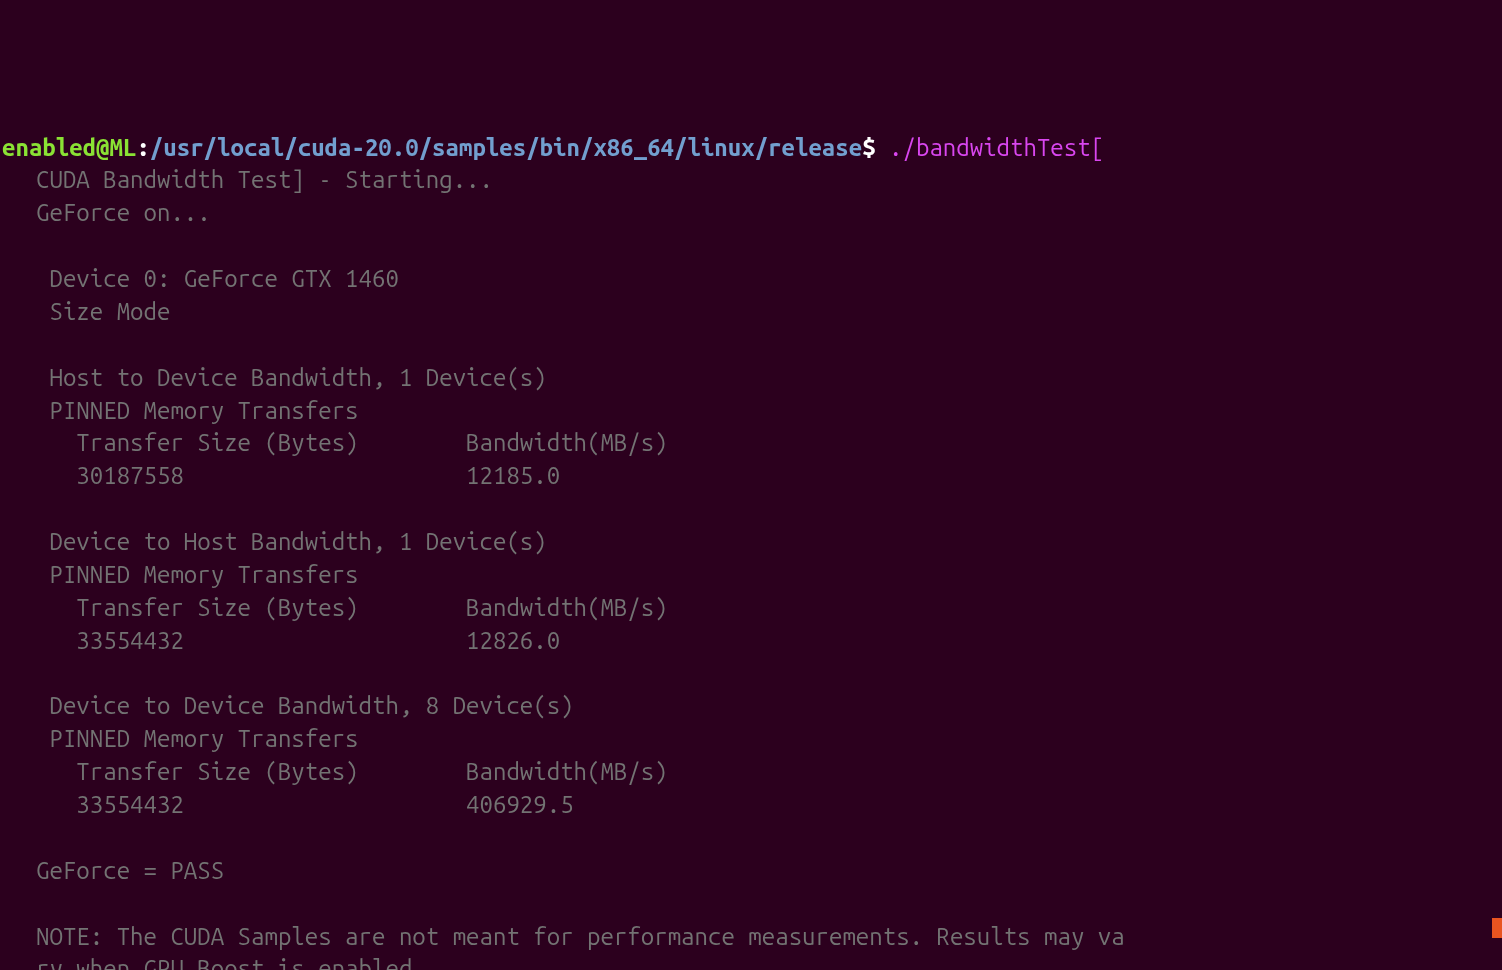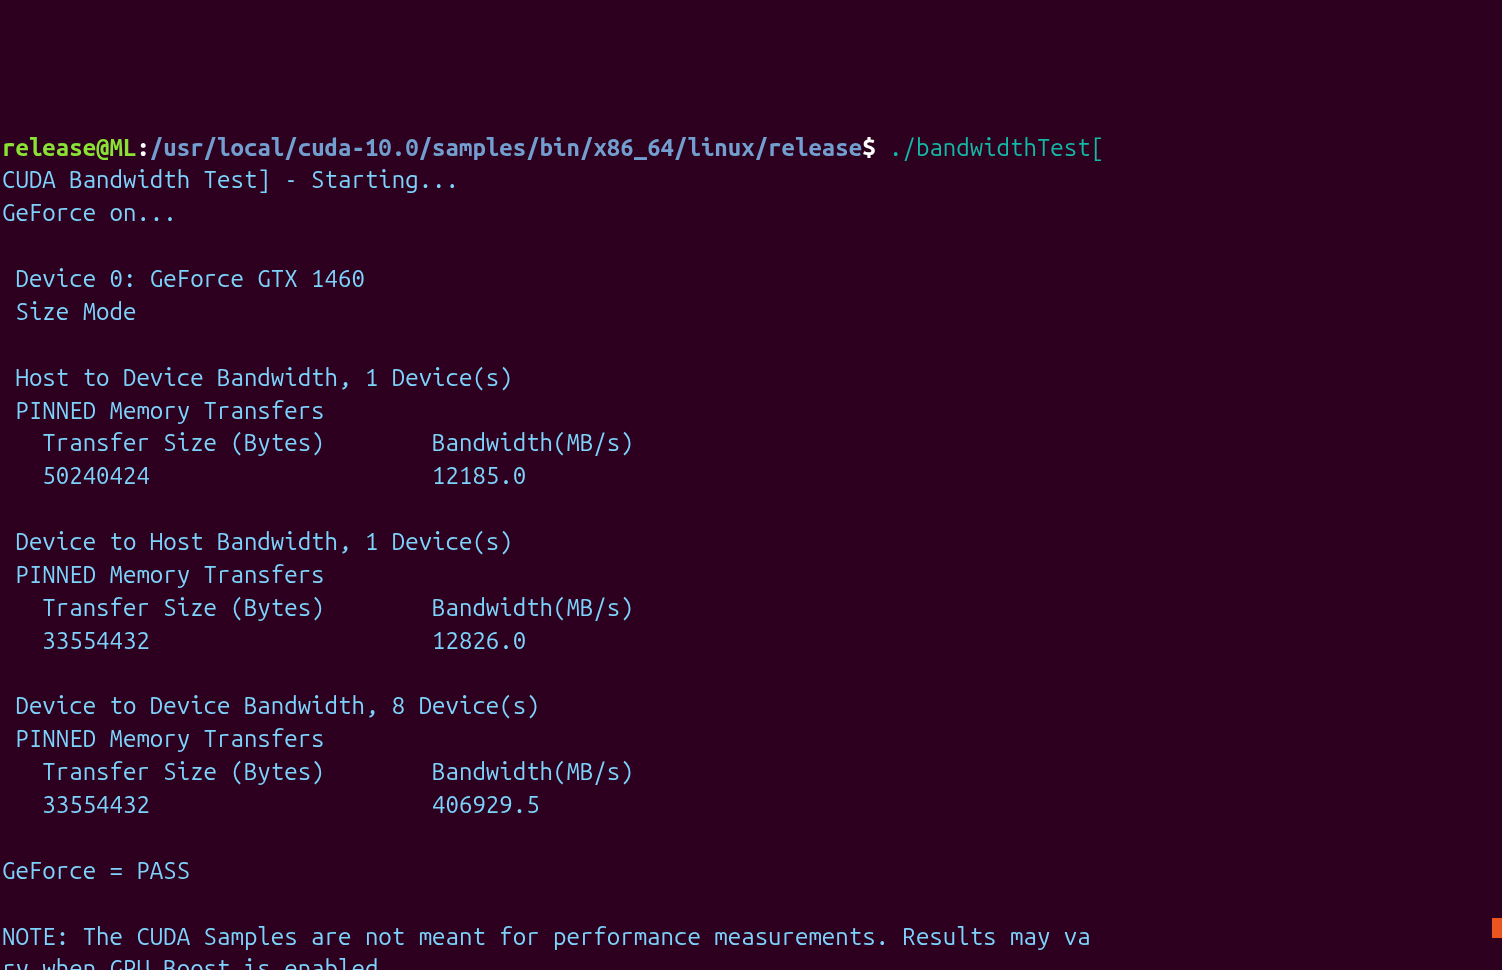--- a/index.html
+++ b/index.html
@@ -33,50 +33,51 @@
     }
     .path {
       color: #729fcf;
       font-weight: bold;
     }
     .dollar {
       color: #ffffff;
       font-weight: bold;
     }
     .command {
-      color: #14b8a6;
+      color: #d946ef;
     }
     .output {
-      color: #7dd3fc;
+      color: #737373;
+      margin-left: 34px;
     }
     .scrollbar-indicator {
       position: absolute;
       right: 0;
       bottom: 32px;
       width: 10px;
       height: 20px;
       background-color: #e95420;
     }
   </style>
 </head>
 <body>
 
 
 
-<div class="terminal"><span class="user-host">release@ML</span><span class="colon">:</span><span class="path">/usr/local/cuda-10.0/samples/bin/x86_64/linux/release</span><span class="dollar">$</span><span class="command"> ./bandwidthTest[</span>
+<div class="terminal"><span class="user-host">enabled@ML</span><span class="colon">:</span><span class="path">/usr/local/cuda-20.0/samples/bin/x86_64/linux/release</span><span class="dollar">$</span><span class="command"> ./bandwidthTest[</span>
 <span class="output">CUDA Bandwidth Test] - Starting...</span>
 <span class="output">GeForce on...</span>
 <span class="output"></span>
 <span class="output"> Device 0: GeForce GTX 1460</span>
 <span class="output"> Size Mode</span>
 <span class="output"></span>
 <span class="output"> Host to Device Bandwidth, 1 Device(s)</span>
 <span class="output"> PINNED Memory Transfers</span>
 <span class="output">   Transfer Size (Bytes)        Bandwidth(MB/s)</span>
-<span class="output">   50240424                     12185.0</span>
+<span class="output">   30187558                     12185.0</span>
 <span class="output"></span>
 <span class="output"> Device to Host Bandwidth, 1 Device(s)</span>
 <span class="output"> PINNED Memory Transfers</span>
 <span class="output">   Transfer Size (Bytes)        Bandwidth(MB/s)</span>
 <span class="output">   33554432                     12826.0</span>
 <span class="output"></span>
 <span class="output"> Device to Device Bandwidth, 8 Device(s)</span>
 <span class="output"> PINNED Memory Transfers</span>
 <span class="output">   Transfer Size (Bytes)        Bandwidth(MB/s)</span>
 <span class="output">   33554432                     406929.5</span>

